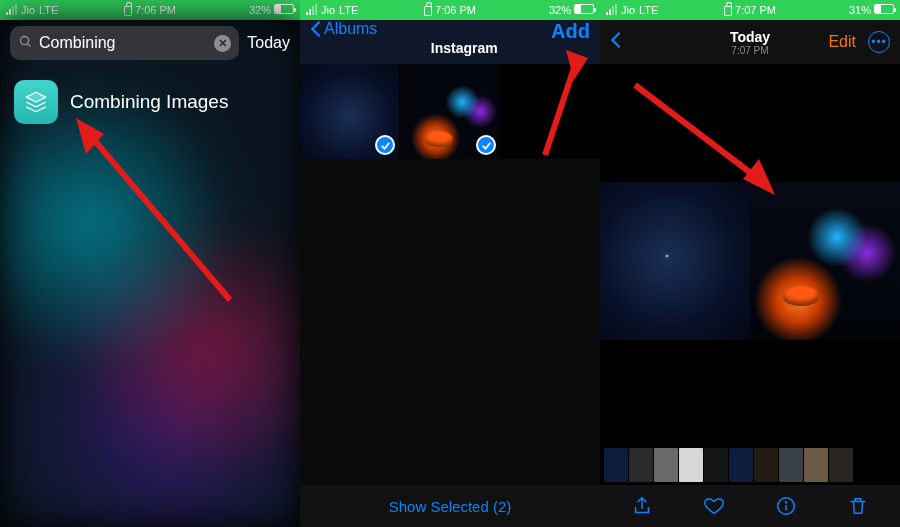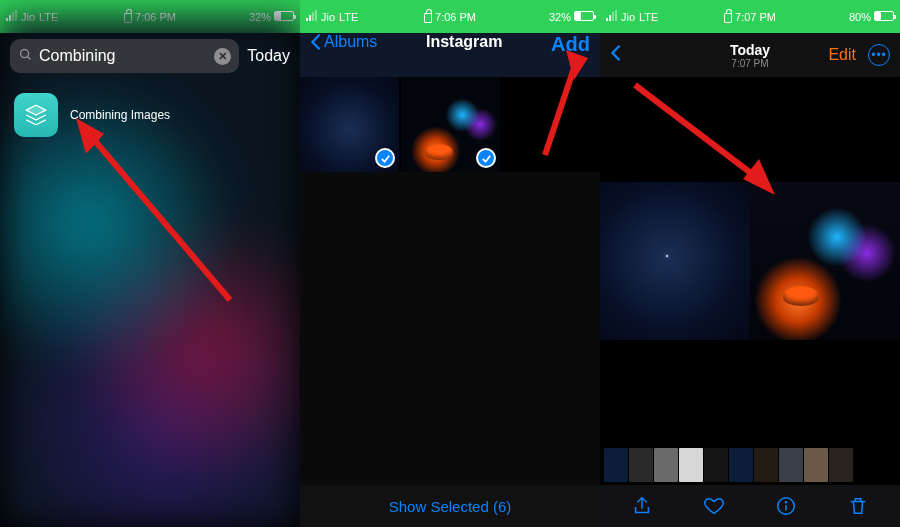--- a/index.html
+++ b/index.html
@@ -1,21 +1,21 @@
 <!DOCTYPE html>
 <html><head>
 <meta charset="utf-8">
 <style>
   * { box-sizing: border-box; margin: 0; padding: 0; }
   html, body { width: 900px; height: 527px; background: #000; font-family: -apple-system, "Helvetica Neue", Arial, sans-serif; overflow: hidden; }
   .stage { position: relative; width: 900px; height: 527px; display: flex; }
   .phone { position: relative; width: 300px; height: 527px; background: #000; overflow: hidden; }
 
   
-  .statusbar { position: relative; height: 33px; background: #2fd158; color: #fff; font-size: 11px; display: flex; align-items: center; padding: 0 6px; font-weight: 500; }
+  .statusbar { position: relative; height: 20px; background: #2fd158; color: #fff; font-size: 11px; display: flex; align-items: center; padding: 0 6px; font-weight: 500; }
   .sb-left { display: flex; align-items: center; gap: 4px; }
   .sb-center { position: absolute; left: 50%; transform: translateX(-50%); display: flex; align-items: flex-end; gap: 3px; }
   .sb-right { margin-left: auto; display: flex; align-items: flex-start; gap: 3px; }
   .sig-bars { display: flex; align-items: flex-end; gap: 1px; height: 9px; }
   .sig-bars span { width: 2px; background: #fff; border-radius: 0.5px; }
   .sig-bars span:nth-child(1){height:3px}
   .sig-bars span:nth-child(2){height:6px}
   .sig-bars span:nth-child(3){height:9px;background:rgba(255,255,255,.4)}
   .sig-bars span:nth-child(4){height:11px;background:rgba(255,255,255,.4)}
   .lock-ico { width: 8px; height: 10px; border: 1px solid #fff; border-radius: 1px; position: relative; }
@@ -32,27 +32,27 @@
     #0a1520; filter: blur(18px); }
   .p1-top { position:relative; display:flex; align-items:center; gap:8px; padding:6px 10px; }
   .search-field { flex:1; display:flex; align-items:center; gap:6px; background:rgba(60,60,65,.85); border-radius:10px; height:34px; padding:0 8px; }
   .search-ico { color:#8e8e93; font-size:15px; }
   .search-text { color:#fff; font-size:16px; flex:1; }
   .clear-ico { width:17px; height:17px; border-radius:50%; background:#8e8e93; color:#2c2c2e; display:flex; align-items:center; justify-content:center; font-size:11px; font-weight:bold; }
   .cancel-link { color:#fff; font-size:16px; }
   .result-row { position:relative; display:flex; align-items:center; gap:12px; padding:14px 14px; }
   .app-icon { width:44px; height:44px; border-radius:10px; background: linear-gradient(180deg,#3fd4cc,#26b8b0); display:flex; align-items:center; justify-content:center; }
   .app-icon svg { width:26px; height:26px; }
-  .result-label { color:#fff; font-size:12px; }
+  .result-label { color:#fff; font-size:19px; }
 
   
   .p2-nav { display:flex; align-items:flex-start; justify-content:space-between; height:44px; padding:0 10px; background:#0f172a; }
   .nav-back { display:flex; align-items:center; gap:2px; color:#0a84ff; font-size:16px; }
   .nav-back svg { width:12px; height:18px; }
-  .nav-title { color:#fff; font-size:16px; font-weight:600; }
+  .nav-title { color:#fff; font-size:14px; font-weight:600;margin-top:20px; }
   .nav-action { color:#0a84ff; font-size:20px; font-weight:600; }
   .grid { display:flex; gap:2px; padding:0; background:#000; }
   .thumb { position:relative; width:99px; height:95px; }
   .thumb.dark { background: radial-gradient(circle at 50% 55%, #1a2f55 0%, #081028 60%, #030814 100%); }
   .thumb.lights { background:
     radial-gradient(circle at 35% 78%, #ff7a2a 0%, #c43a00 12%, transparent 25%),
     radial-gradient(circle at 62% 40%, #1fb5ff 0%, transparent 20%),
     radial-gradient(circle at 80% 50%, #8a2be2 0%, transparent 18%),
     linear-gradient(#04060e,#04060e);
   }
@@ -196,21 +196,21 @@
       </div>
       <div class="thumb lights">
         <div class="check">
           <svg viewBox="0 0 12 12" stroke="#fff" stroke-width="2" fill="none">
               <polyline points="2,6.5 5,9.5 10,3"></polyline>
             </svg>
         </div>
       </div>
     </div>
     <div class="p2-footer">
-      <span class="footer-link">Show Selected (6)</span>
+      <span class="footer-link">Show Selected (2)</span>
     </div>
     <div class="arrow" style="left:230px;top:40px;width:60px;height:120px">
       <svg viewBox="0 0 60 120" width="60" height="120">
         <line x1="15" y1="115" x2="45" y2="25"></line>
         <polygon points="36,10 58,18 44,40"></polygon>
       </svg>
     </div>
   </div>
 
   <div class="phone">
@@ -223,21 +223,21 @@
             <span></span>
           </div>
         <span>Jio</span>
         <span>LTE</span>
       </div>
       <div class="sb-center">
         <div class="lock-ico"></div>
         <span>7:07 PM</span>
       </div>
       <div class="sb-right">
-        <span>80%</span>
+        <span>31%</span>
         <div class="batt">
             <i style="width:31%"></i>
           </div>
       </div>
     </div>
     <div class="p3-nav">
       <div class="p3-back">
         <svg viewBox="0 0 12 20" fill="none" stroke="#0a84ff" stroke-width="2.5">
             <polyline points="10,2 2,10 10,18"></polyline>
           </svg>

